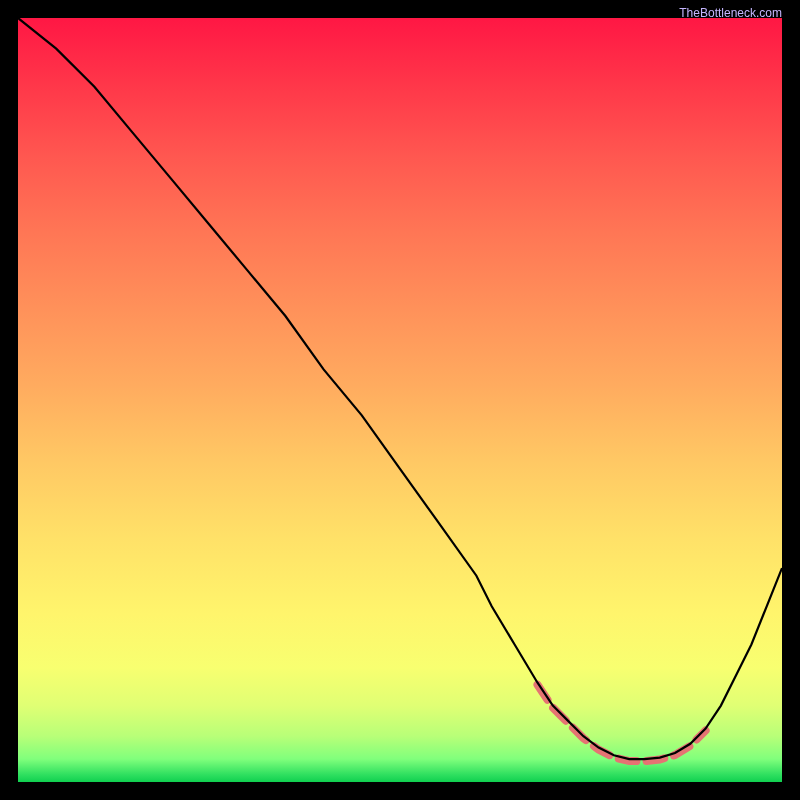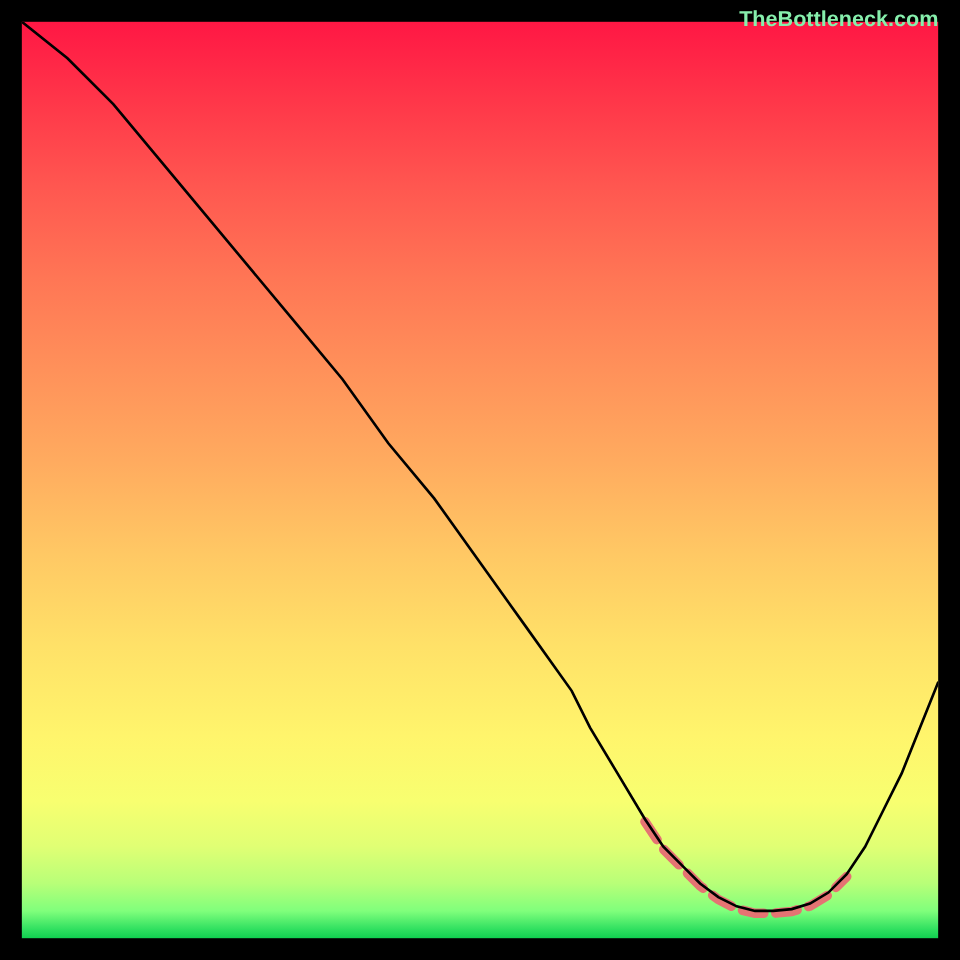--- a/index.html
+++ b/index.html
@@ -11,23 +11,23 @@
       width: 800px;
       height: 800px;
       background: #000;
       position: relative;
       font-family: Arial, sans-serif;
     }
     .watermark {
       position: absolute;
       top: 6px;
       right: 18px;
-      color: #86efac;
-      font-size: 18px;
-      font-weight: bold;
+      color: #c4b5fd;
+      font-size: 12px;
+      font-weight: normal;
       z-index: 10;
     }
     .chart-area {
       position: absolute;
       left: 18px;
       top: 18px;
       width: 764px;
       height: 764px;
       overflow: hidden;
     }

